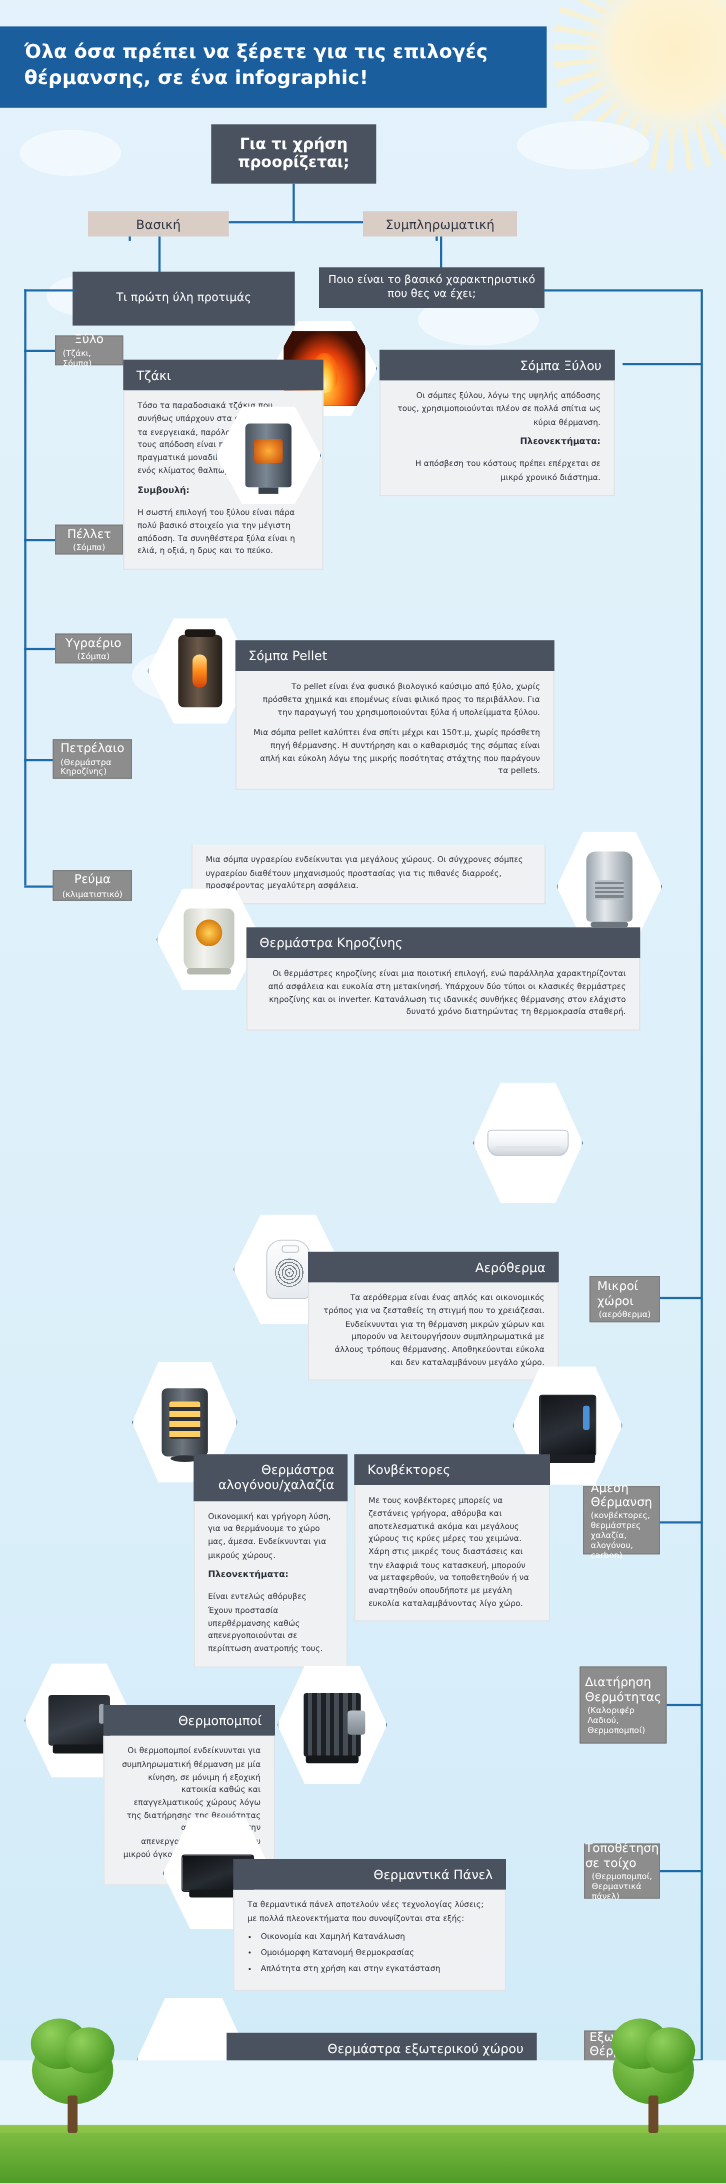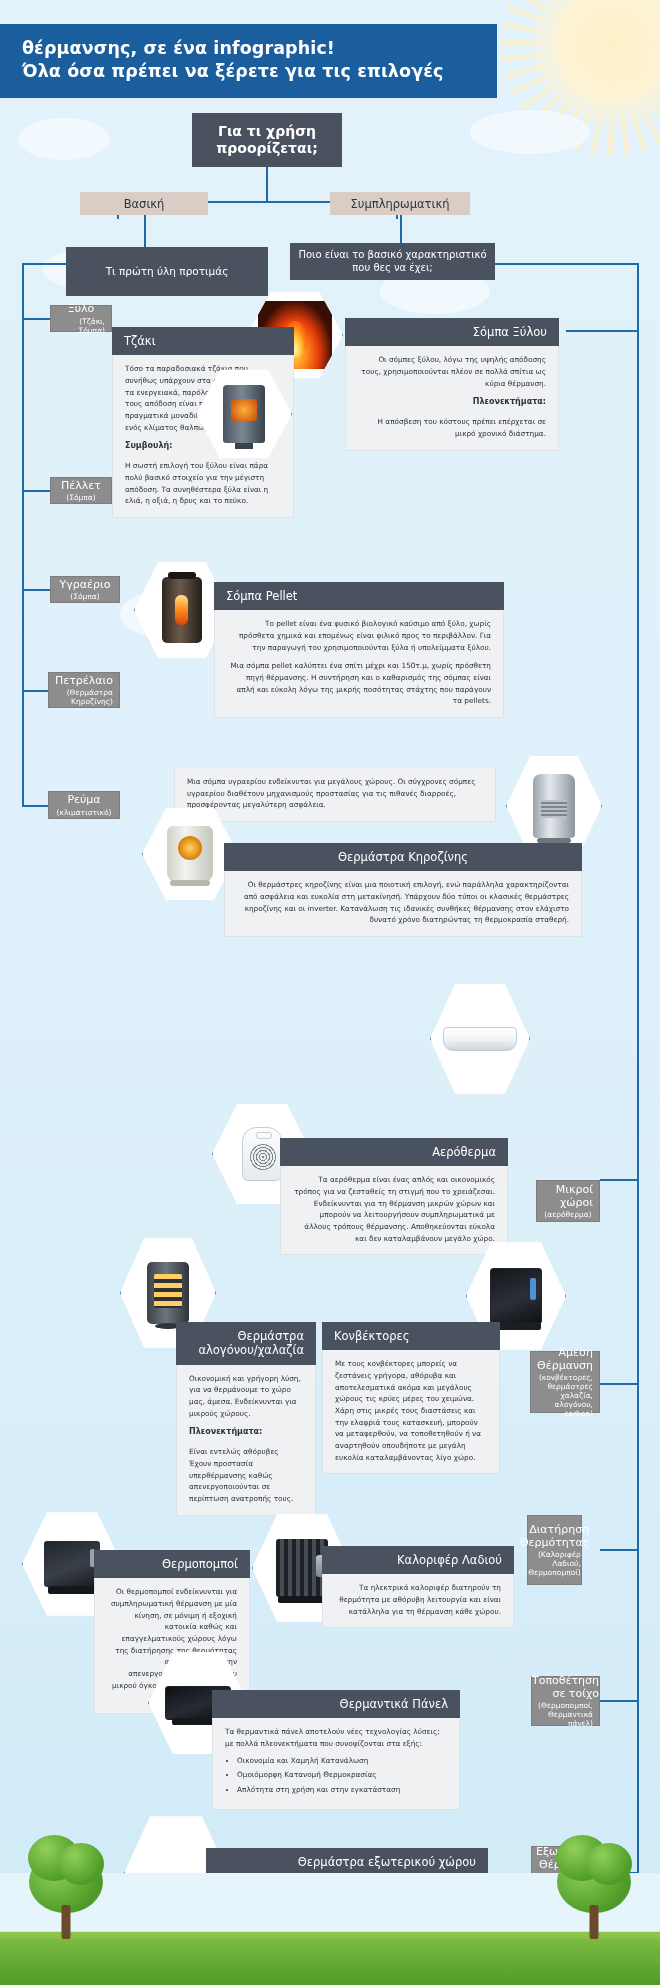--- a/index.html
+++ b/index.html
@@ -63,21 +63,21 @@
     position:absolute; background:#4a5260; color:#fff;
     display:flex; align-items:center; justify-content:center; text-align:center;
     line-height:1.25;
   }
   .node-tan{
     position:absolute; background:#d9cdc6; color:#2f3540;
     display:flex; align-items:center; justify-content:center; text-align:center;
   }
   .node-grey{
     position:absolute; background:#8d8d8d; color:#fff;
-    display:flex; flex-direction:column; align-items:center; justify-content:center; text-align:right;
+    display:flex; flex-direction:column; align-items:center; justify-content:center; text-align:left;
     padding:4px 6px; line-height:1.2; border:1px solid #7d7d7d;
   }
   .node-grey .main{ font-size:11px; }
   .node-grey .sub{ font-size:7.5px; margin-top:1px; }
 
   
   .card { position:absolute; }
   .card .ttl{
     background:#4a5260; color:#fff; font-size:11.5px; padding:7px 12px;
     line-height:1.25;
@@ -169,22 +169,22 @@
 <div id="page">
 
   <div class="sun"></div>
   <div class="cloud" style="left:18px;top:118px;width:92px;height:42px;"></div>
   <div class="cloud" style="left:42px;top:250px;width:78px;height:38px;"></div>
   <div class="cloud" style="left:380px;top:268px;width:110px;height:46px;"></div>
   <div class="cloud" style="left:120px;top:585px;width:150px;height:58px;"></div>
   <div class="cloud" style="left:470px;top:110px;width:120px;height:44px;"></div>
 
   <div class="header-band">
+    <div>Όλα όσα πρέπει να ξέρετε για τις επιλογές</div>
     <div>θέρμανσης, σε ένα infographic!</div>
-    <div>Όλα όσα πρέπει να ξέρετε για τις επιλογές</div>
   </div>
 
   <div class="node-dark" style="left:192px;top:113px;width:150px;height:54px;font-size:14px;font-weight:700;padding:0 8px;">
     <span>Για τι χρήση προορίζεται;</span>
   </div>
 
   <div class="ln v" style="left:266px;top:167px;height:35px;"></div>
   <div class="ln h" style="left:117px;top:201px;width:280px;"></div>
   <div class="ln v" style="left:117px;top:201px;height:18px;"></div>
   <div class="ln v" style="left:396px;top:201px;height:18px;"></div>
@@ -237,29 +237,29 @@
   </div>
   <div class="node-grey" style="left:48px;top:672px;width:72px;height:36px;">
     <span class="main">Πετρέλαιο</span>
     <span class="sub">(Θερμάστρα Κηροζίνης)</span>
   </div>
   <div class="node-grey" style="left:48px;top:791px;width:72px;height:28px;">
     <span class="main">Ρεύμα</span>
     <span class="sub">(κλιματιστικό)</span>
   </div>
 
-  <div class="node-grey" style="left:536px;top:1160px;width:64px;height:42px;margin-top:20px;">
+  <div class="node-grey" style="left:536px;top:1160px;width:64px;height:42px;">
     <span class="main">Μικροί χώροι</span>
     <span class="sub">(αερόθερμα)</span>
   </div>
   <div class="node-grey" style="left:530px;top:1351px;width:70px;height:62px;">
     <span class="main">Άμεση Θέρμανση</span>
     <span class="sub">(κονβέκτορες, θερμάστρες χαλαζία, αλογόνου, carbon)</span>
   </div>
-  <div class="node-grey" style="left:527px;top:1515px;width:55px;height:70px;">
+  <div class="node-grey" style="left:527px;top:1515px;width:79px;height:70px;">
     <span class="main">Διατήρηση Θερμότητας</span>
     <span class="sub">(Καλοριφέρ Λαδιού, Θερμοπομποί)</span>
   </div>
   <div class="node-grey" style="left:531px;top:1676px;width:69px;height:50px;">
     <span class="main">Τοποθέτηση σε τοίχο</span>
     <span class="sub">(Θερμοπομποί, Θερμαντικά πάνελ)</span>
   </div>
   <div class="node-grey" style="left:531px;top:1846px;width:69px;height:52px;">
     <span class="main">Εξωτερική Θέρμανση</span>
     <span class="sub">(Θερμάστρα εξωτερικού χώρου)</span>
@@ -316,21 +316,21 @@
       <p>Μια σόμπα υγραερίου ενδείκνυται για μεγάλους χώρους. Οι σύγχρονες σόμπες υγραερίου διαθέτουν μηχανισμούς προστασίας για τις πιθανές διαρροές, προσφέροντας μεγαλύτερη ασφάλεια.</p>
     </div>
   </div>
 
   <div class="hex" style="left:142px;top:806px;width:96px;height:96px;">
     <div class="inner">
         <div class="stove-kero dev"></div>
       </div>
   </div>
   <div class="card t-right" style="left:224px;top:843px;width:358px;">
-    <div class="ttl" style="text-align:center;">Θερμάστρα Κηροζίνης</div>
+    <div class="ttl" style="text-align:left;">Θερμάστρα Κηροζίνης</div>
     <div class="bdy">
       <p>Οι θερμάστρες κηροζίνης είναι μια ποιοτική επιλογή, ενώ παράλληλα χαρακτηρίζονται από ασφάλεια και ευκολία στη μετακίνησή. Υπάρχουν δύο τύποι οι κλασικές θερμάστρες κηροζίνης και οι inverter. Κατανάλωση τις ιδανικές συνθήκες θέρμανσης στον ελάχιστο δυνατό χρόνο διατηρώντας τη θερμοκρασία σταθερή.</p>
     </div>
   </div>
 
   <div class="hex" style="left:430px;top:982px;width:100px;height:114px;">
     <div class="inner">
         <div class="ac-unit dev"></div>
       </div>
   </div>
@@ -382,26 +382,20 @@
     <div class="ttl" style="text-align:right;">Θερμοπομποί</div>
     <div class="bdy" style="text-align:right;">
       <p>Οι θερμοπομποί ενδείκνυνται για συμπληρωματική θέρμανση με μία κίνηση, σε μόνιμη ή εξοχική κατοικία καθώς και επαγγελματικούς χώρους λόγω της διατήρησης της θερμότητας ακόμα και μετά την απενεργοποίησή τους και του μικρού όγκου που καταλαμβάνουν στο χώρο.</p>
     </div>
   </div>
 
   <div class="hex" style="left:252px;top:1512px;width:100px;height:112px;">
     <div class="inner">
         <div class="oil-rad dev"></div>
       </div>
-  </div>
-  <div class="card t-right" style="left:322px;top:1546px;width:192px;">
-    <div class="ttl">Καλοριφέρ Λαδιού</div>
-    <div class="bdy">
-      <p>Τα ηλεκτρικά καλοριφέρ διατηρούν τη θερμότητα με αθόρυβη λειτουργία και είναι κατάλληλα για τη θέρμανση κάθε χώρου.</p>
-    </div>
   </div>
 
   <div class="hex" style="left:148px;top:1650px;width:100px;height:106px;">
     <div class="inner">
         <div class="panel-heat dev"></div>
       </div>
   </div>
   <div class="card t-right" style="left:212px;top:1690px;width:248px;">
     <div class="ttl">Θερμαντικά Πάνελ</div>
     <div class="bdy" style="text-align:left;">

